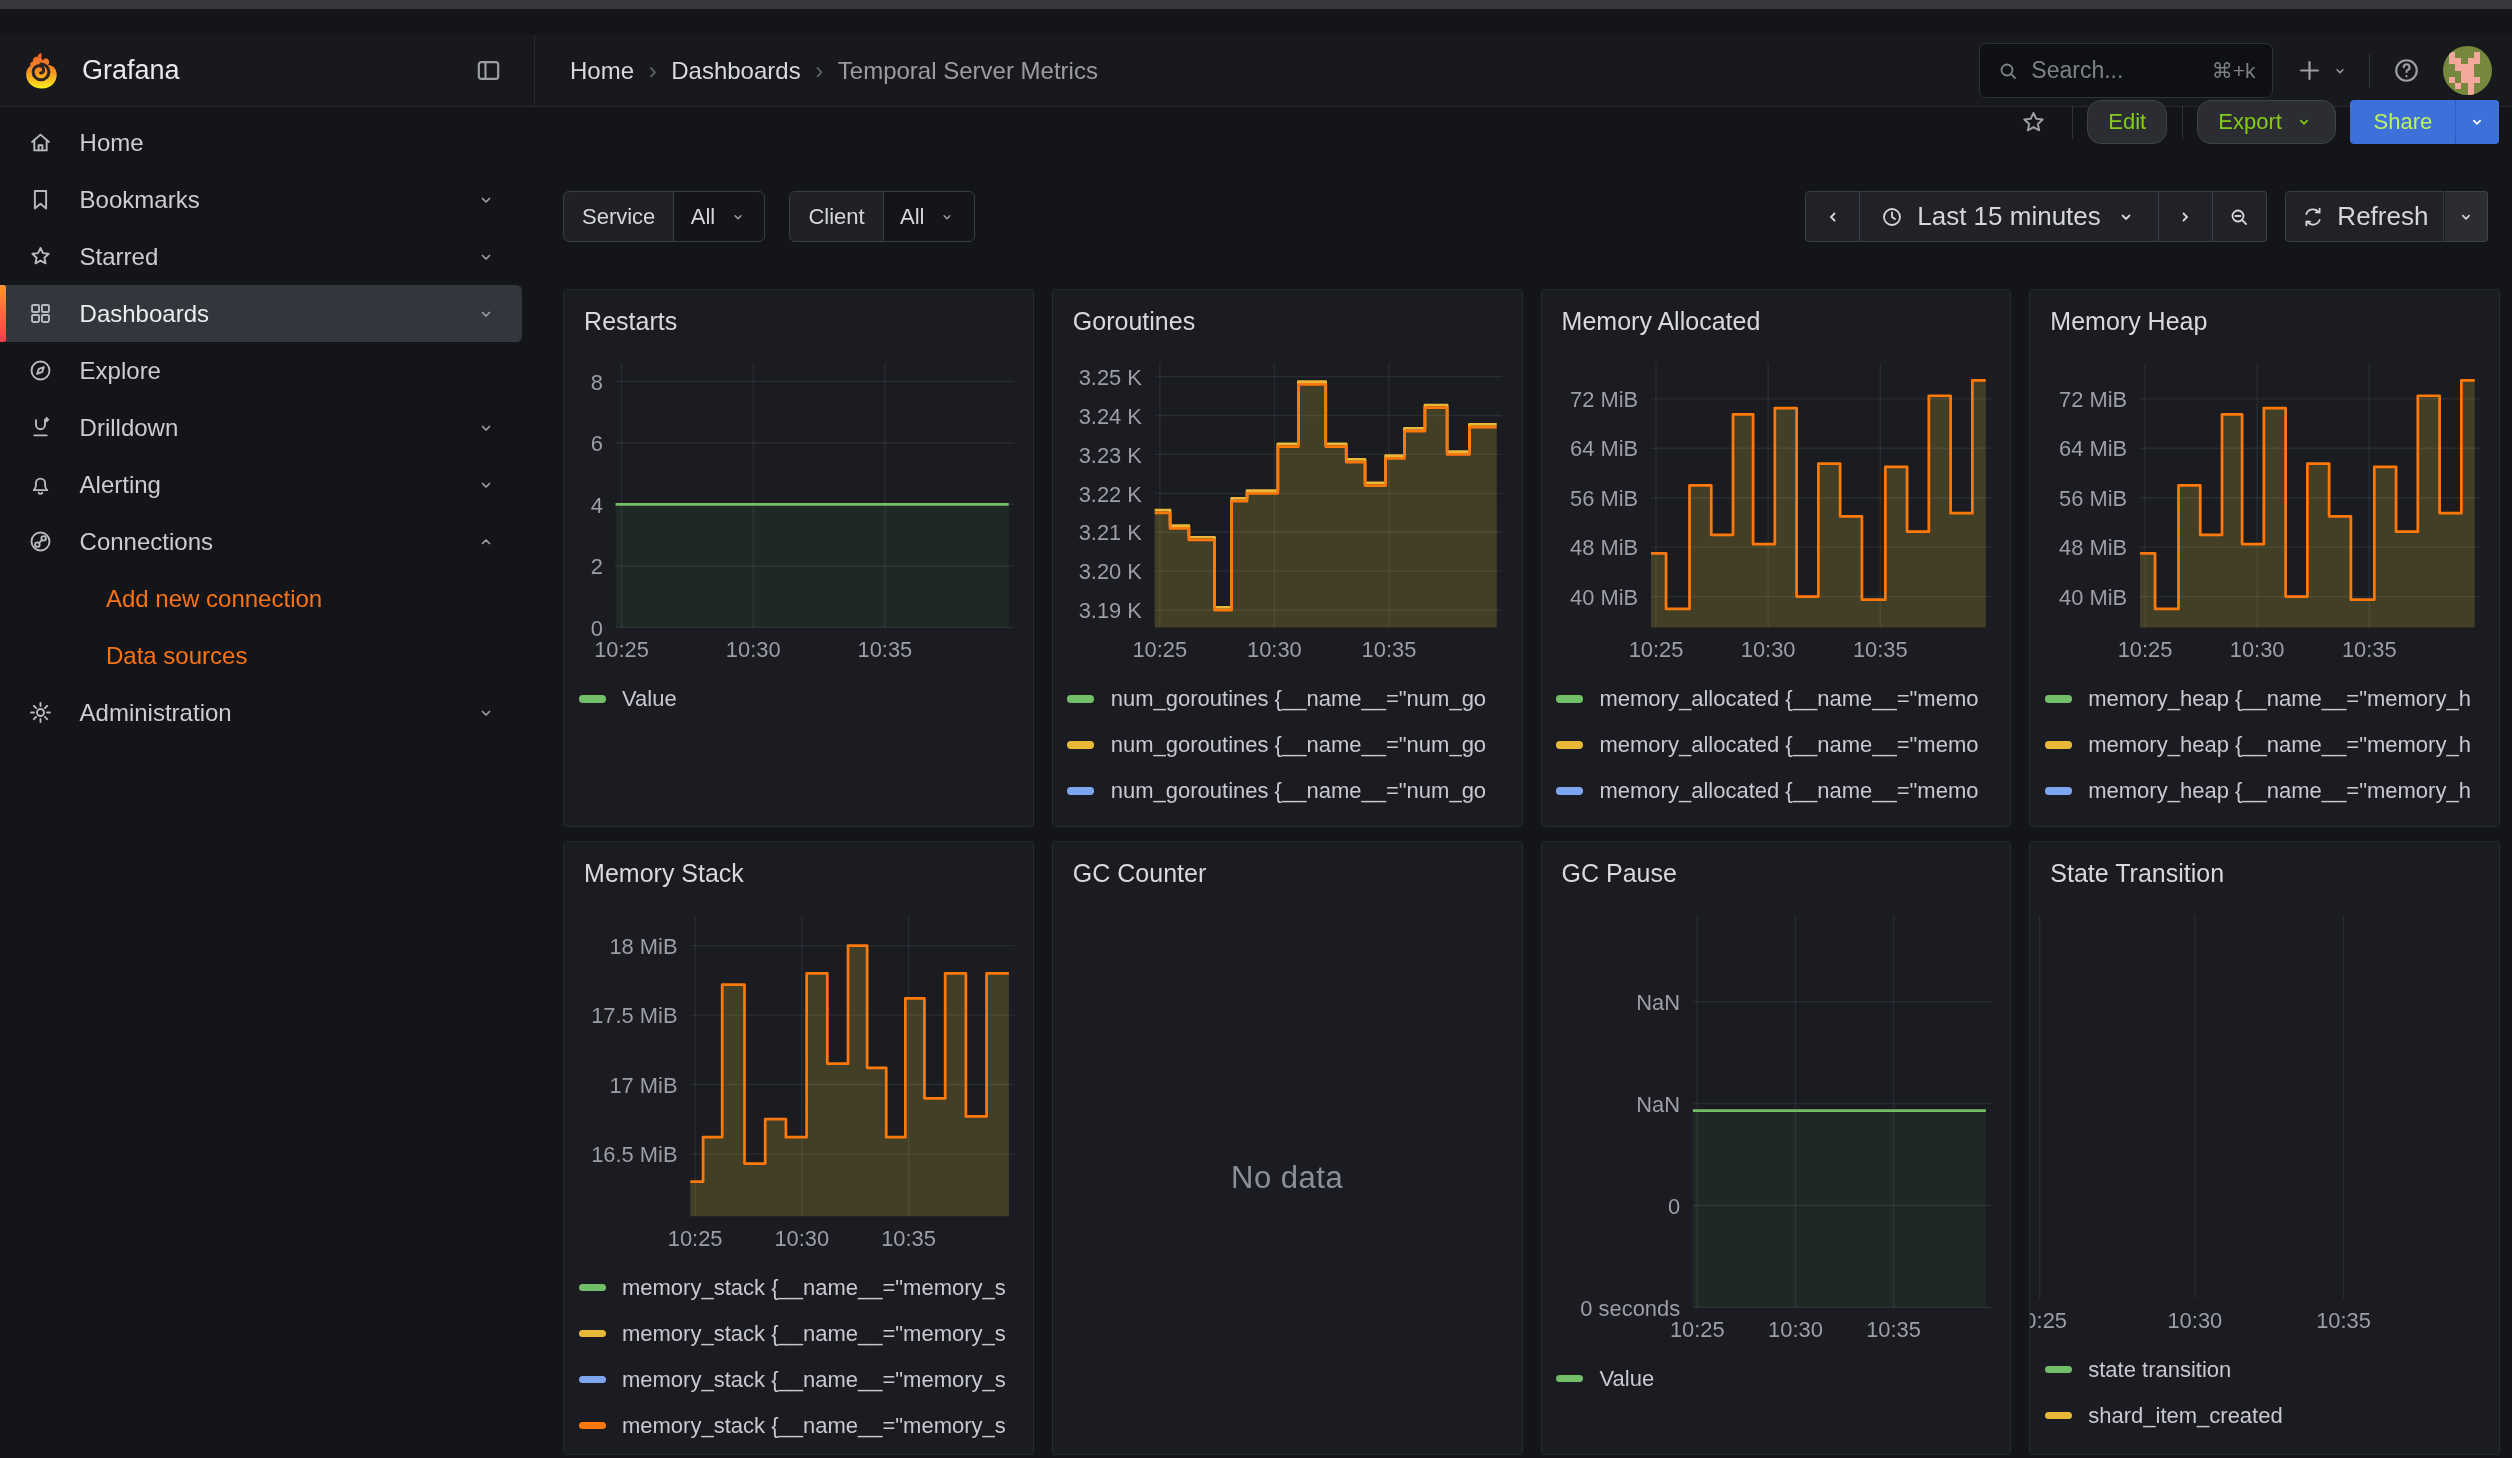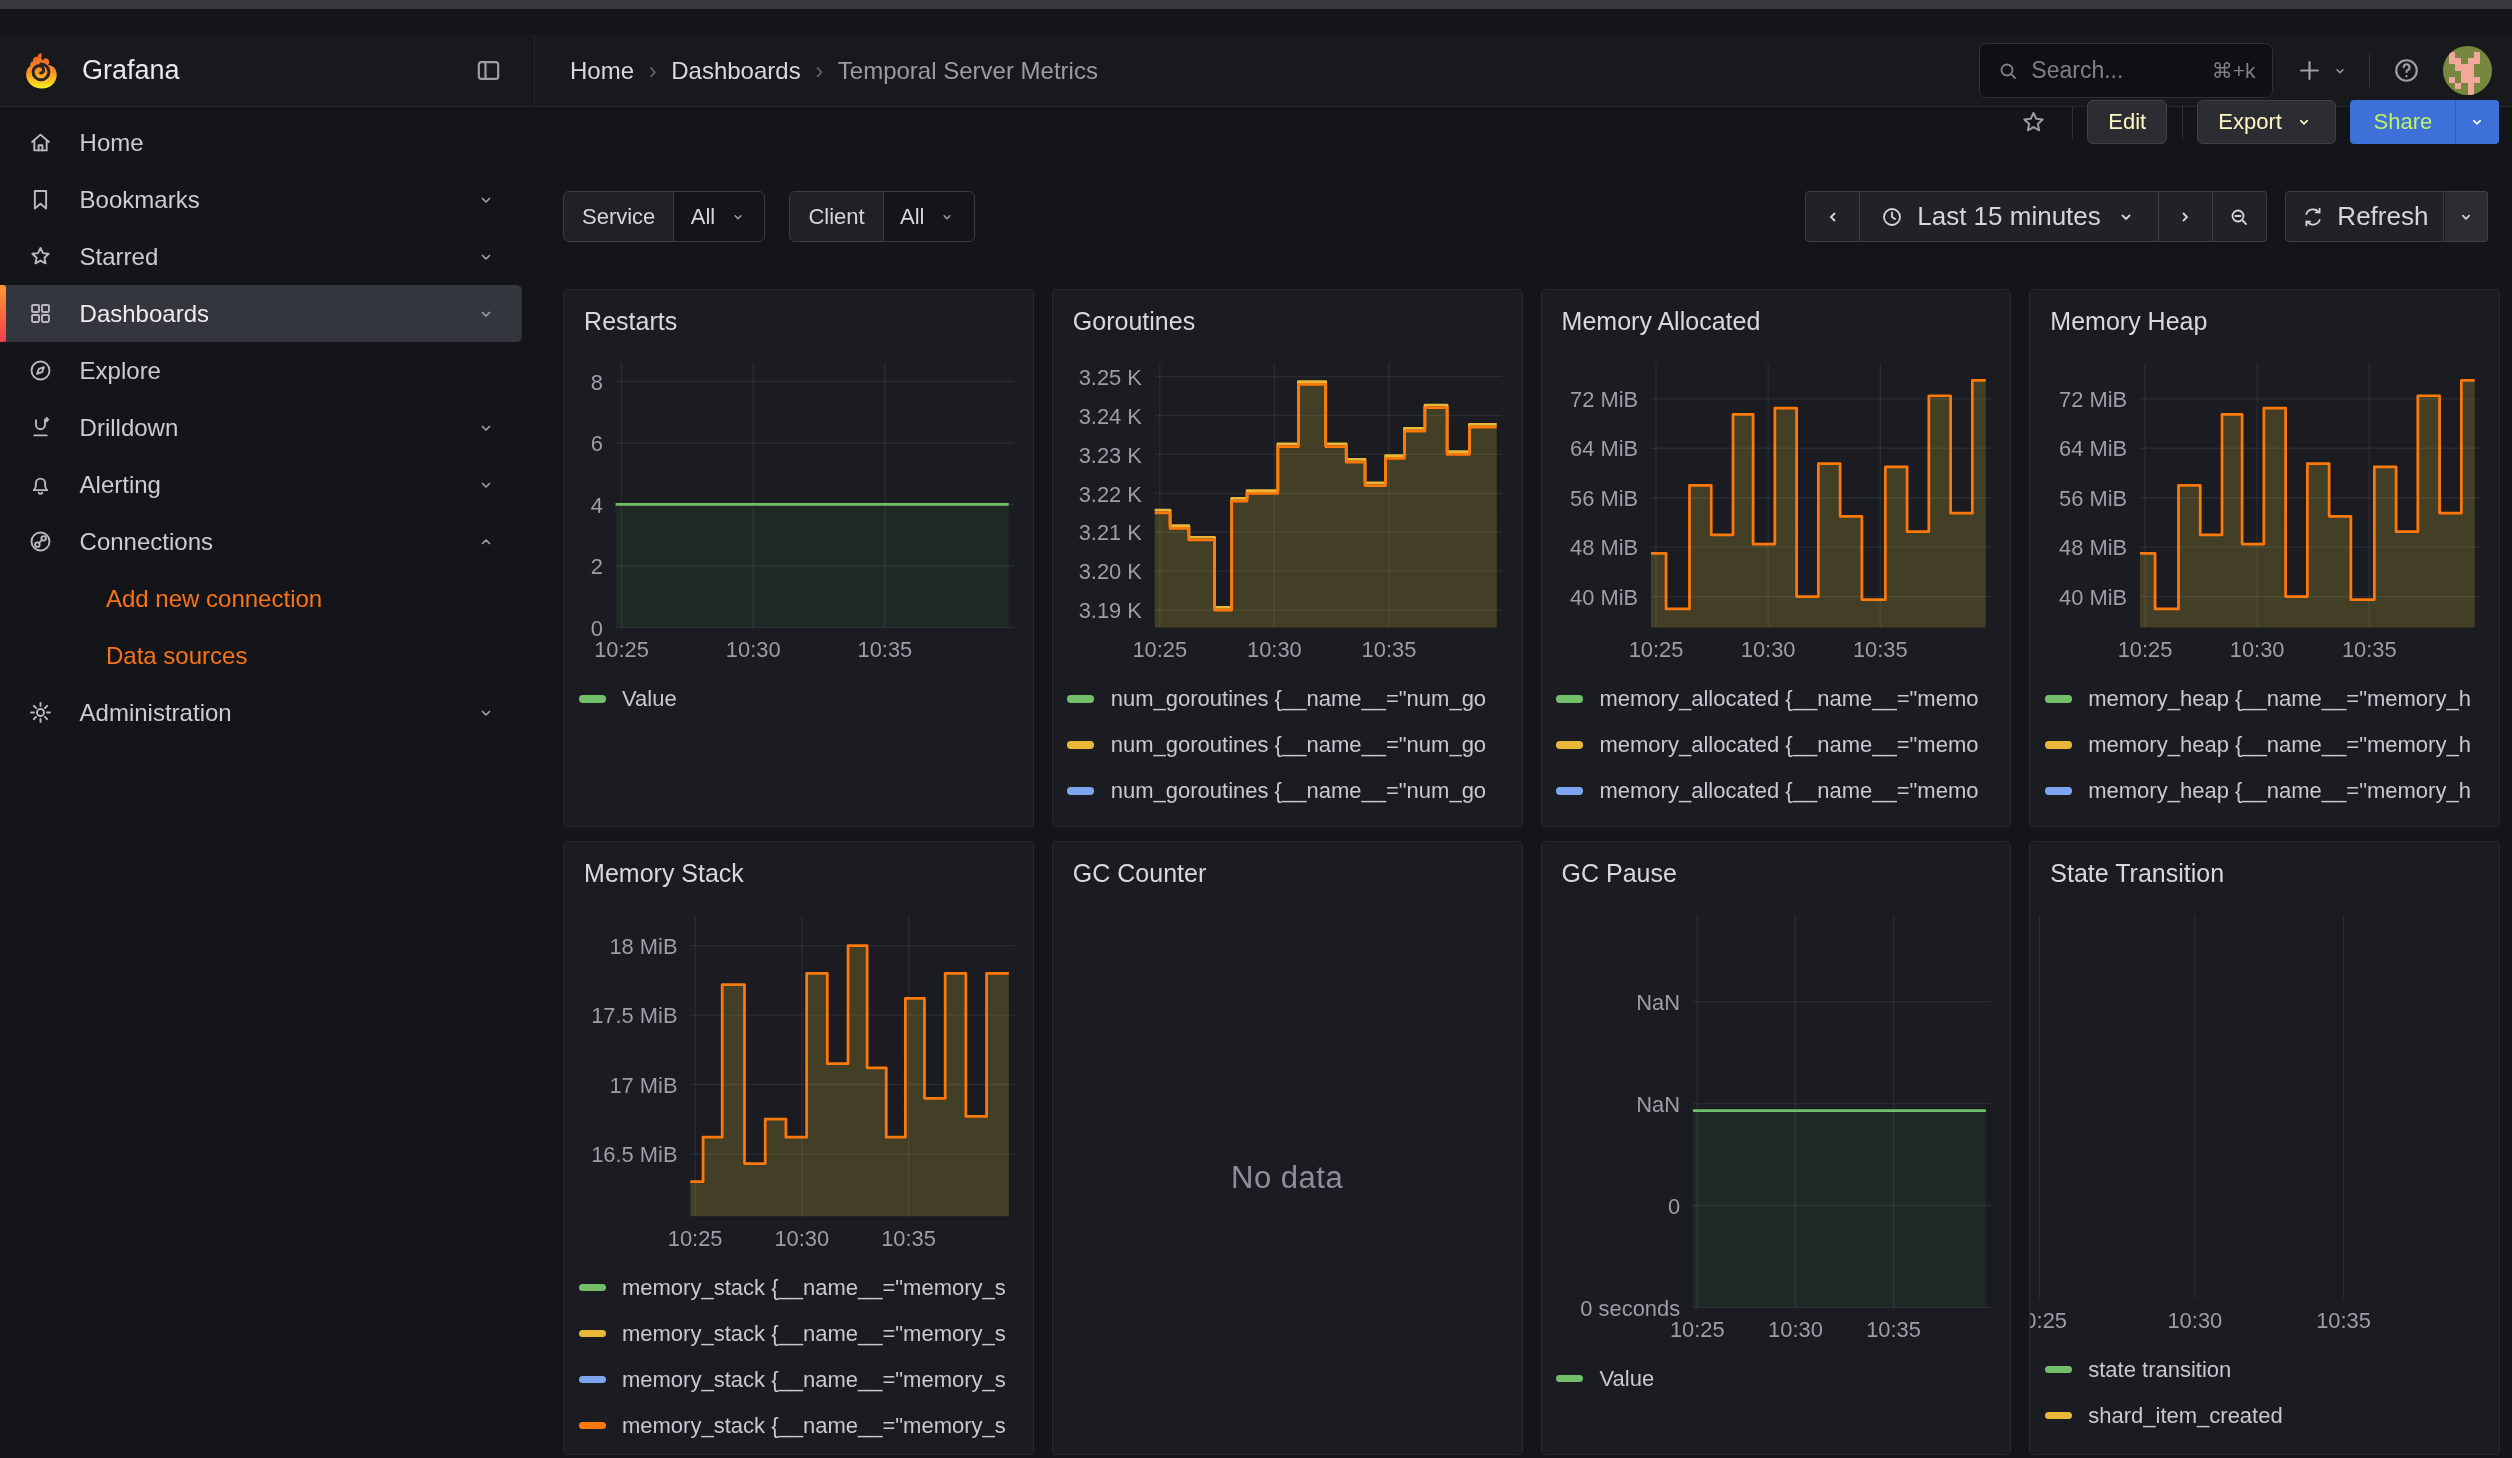--- a/index.html
+++ b/index.html
@@ -45,21 +45,21 @@
   .snav-item.active { background:#33363c; color:#eceded; }
   .snav-item.active::before { content:""; position:absolute; left:0; top:0; bottom:0; width:6.4px;
                background:linear-gradient(180deg,#ff9830,#f53e4e); border-radius:0 2.7px 2.7px 0; }
   .snav-item.sub { padding-left:106px; color:#f97316;justify-content:flex-end; }
 
   
   .main { position:absolute; top:92px; left:535px; right:0; bottom:0; }
   .subheader { height:60px; display:flex; align-items:center; justify-content:flex-end; gap:14.6px;
                padding-right:12.8px; }
   .btn { height:44px; display:flex; align-items:center; gap:11px; background:#2b2d33;
-         border:0.9px solid #404249; border-radius:6px; color:#fef9c3; font-size:22px; padding:0 20px;
+         border:0.9px solid #404249; border-radius:14px; color:#84cc16; font-size:22px; padding:0 20px;
          cursor:pointer; font-family:inherit; }
   .btn svg { width:22px; height:22px; }
   .btn.primary { background:#3d71d9; border-color:#3d71d9; color:#bef264; padding:0 22px; }
   .split { display:flex; }
   .split .btn { border-radius:3.7px 0 0 3.7px; }
   .split .caretseg { width:44px; display:flex; align-items:center; justify-content:center;
          border:0.9px solid #404249; border-left:0.9px solid rgba(0,0,0,0.45); border-radius:0 3.7px 3.7px 0;
          background:#2b2d33; color:#d5d6dc; cursor:pointer; }
   .split .caretseg svg { width:22px; height:22px; }
   .split.blue .caretseg { background:#3d71d9; border-color:#3d71d9; border-left-color:#2e5cc0; color:#fff; }

